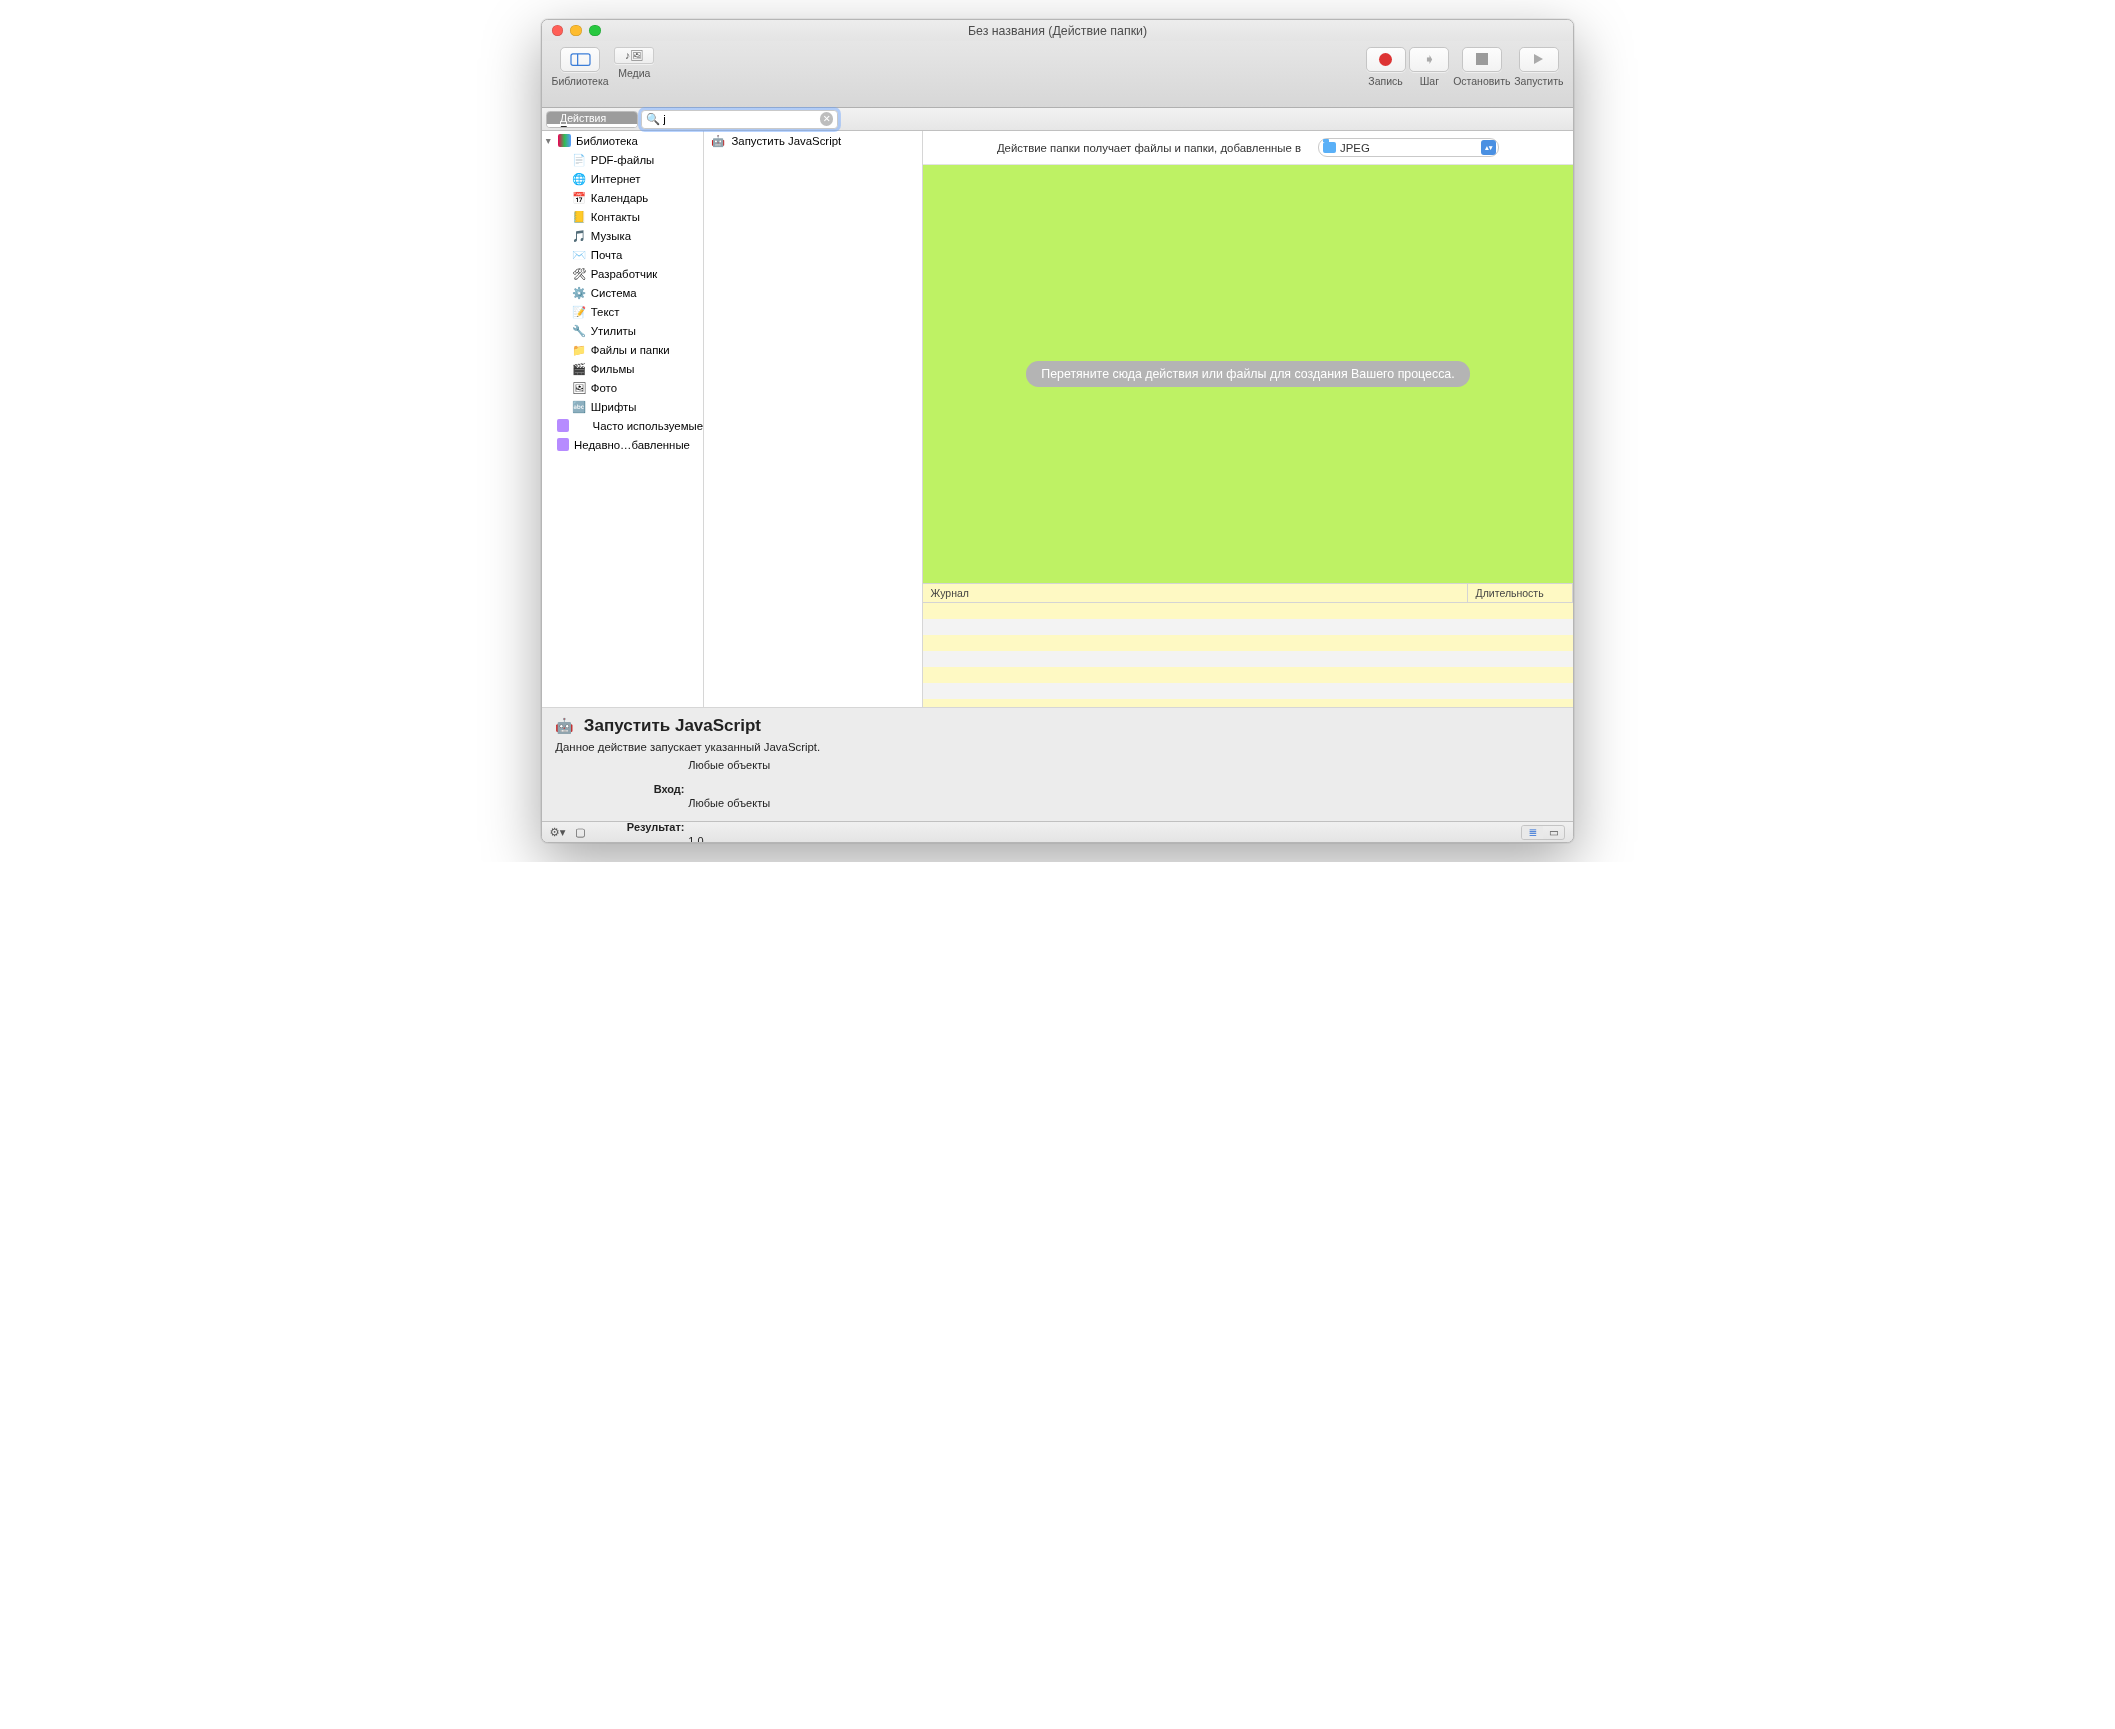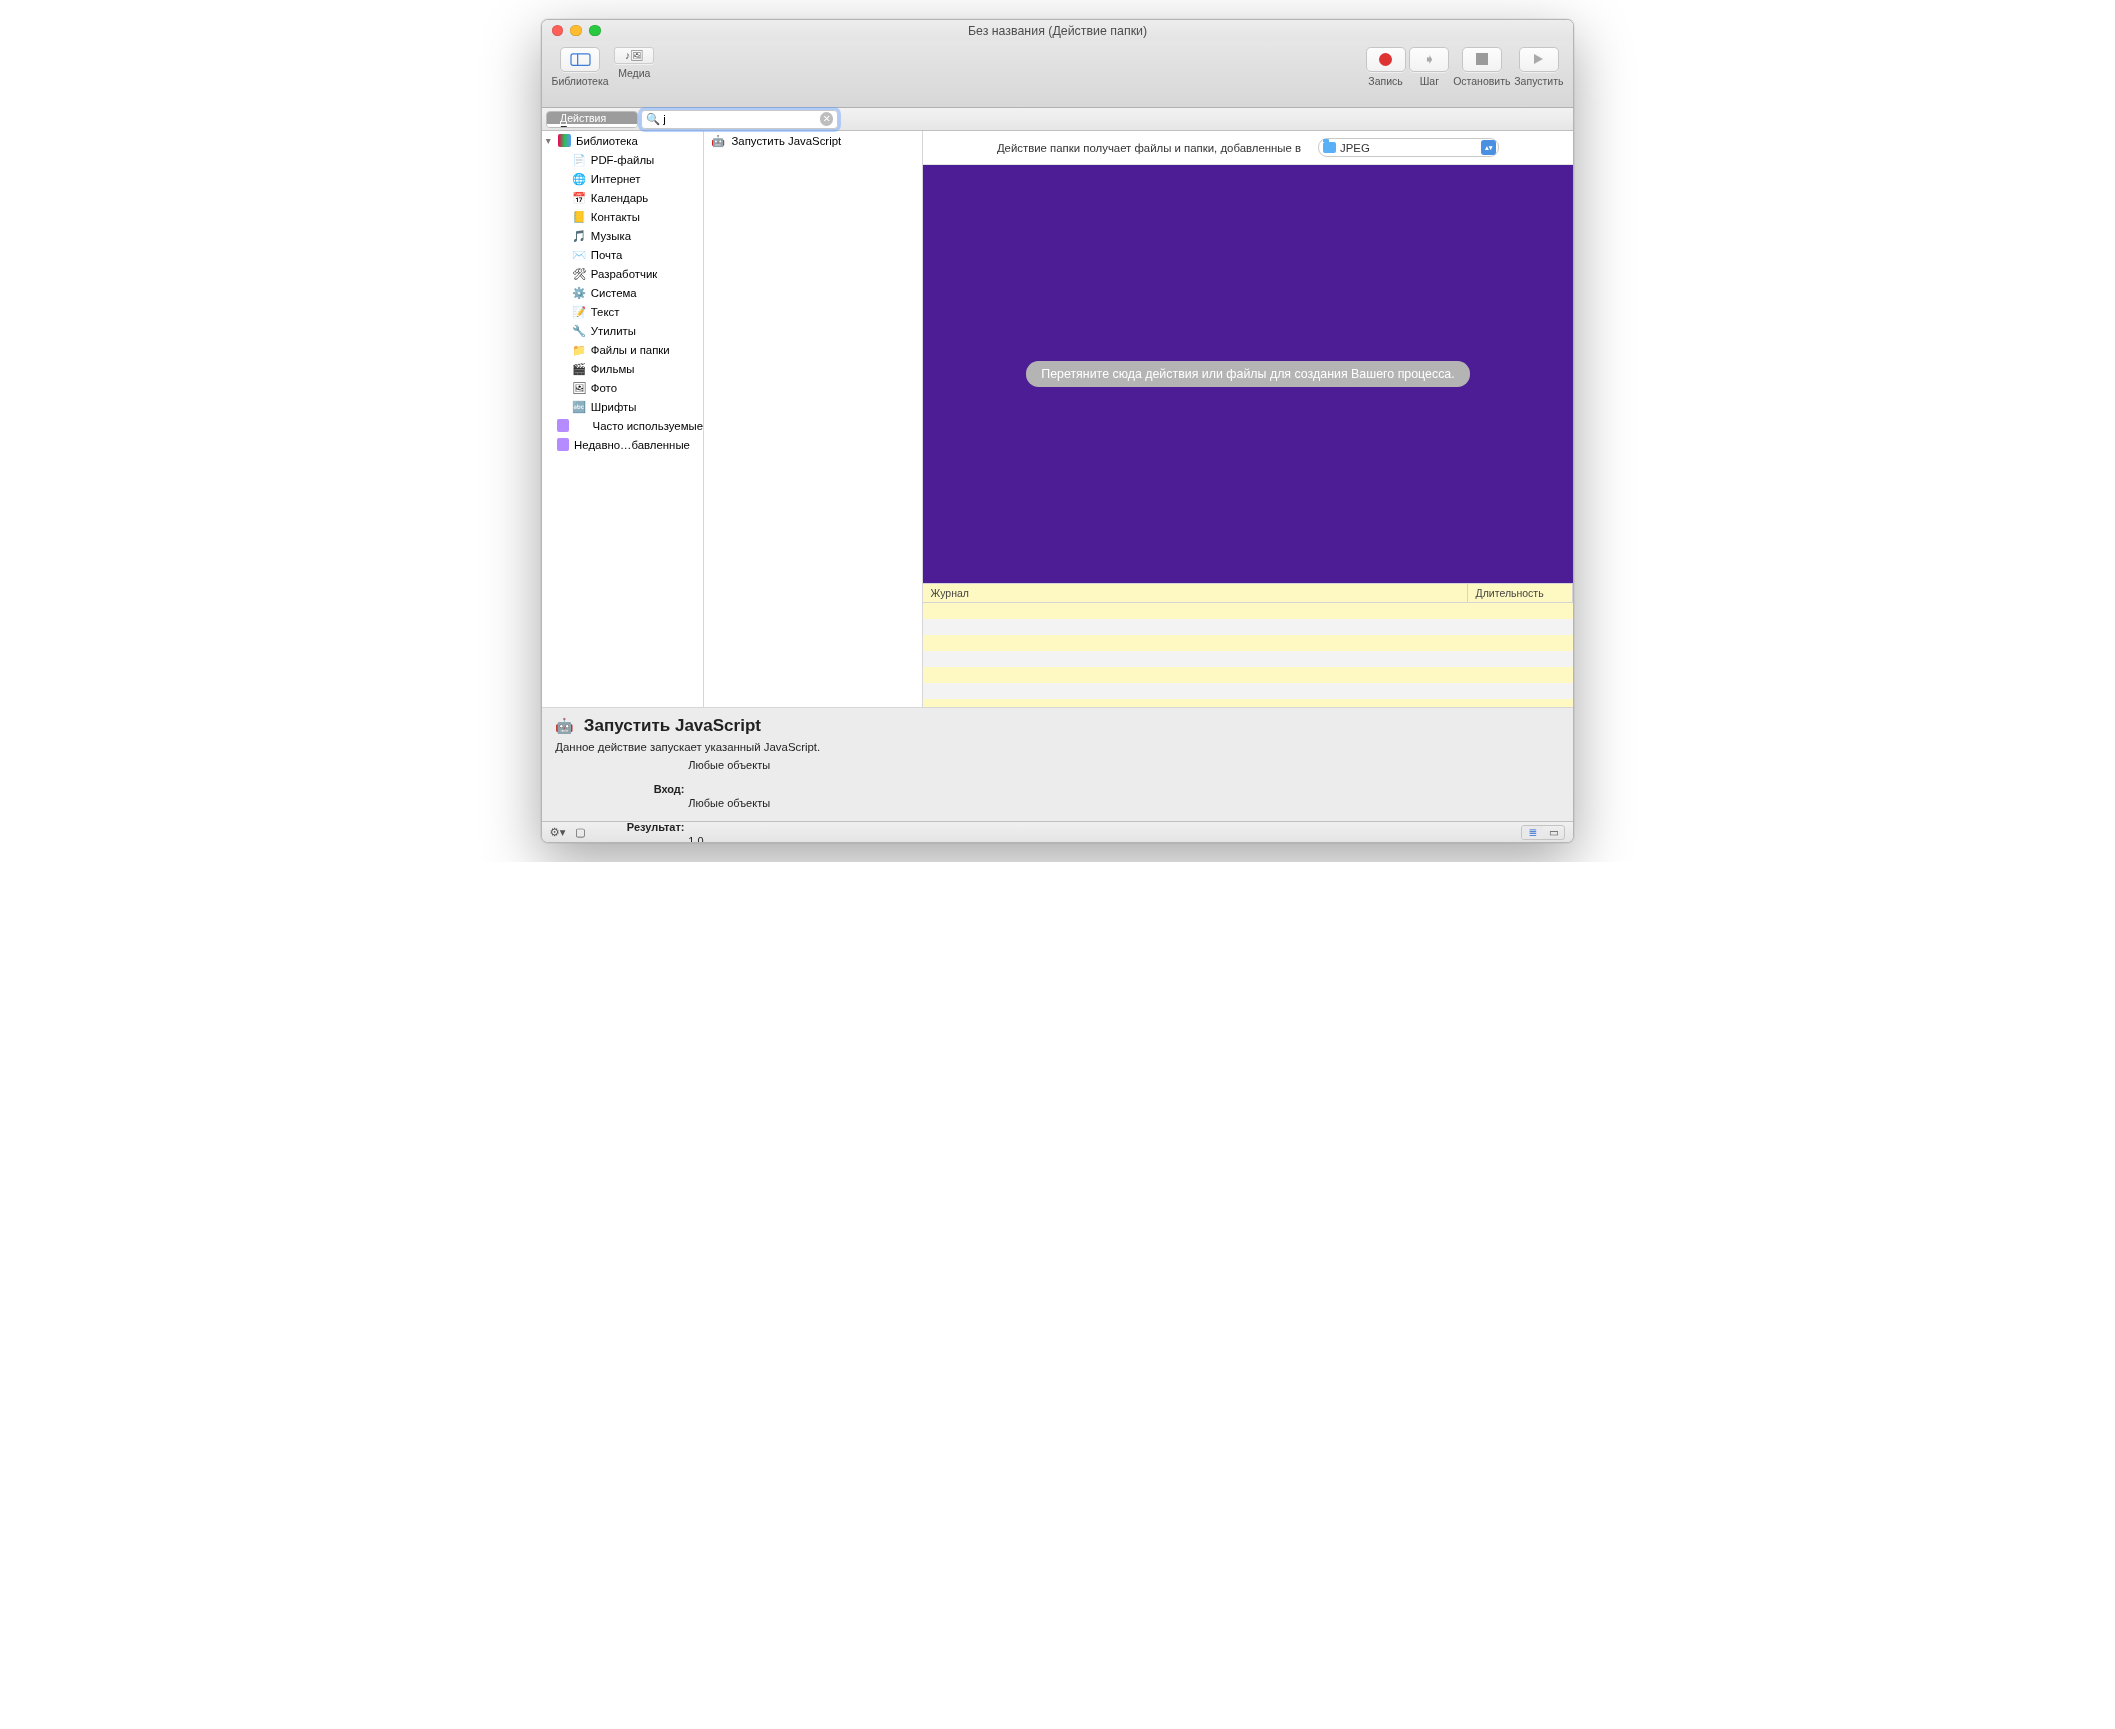--- a/index.html
+++ b/index.html
@@ -71,21 +71,21 @@
   .lib-row { display:flex; align-items:center; height:19px; padding-left:3.8px; gap:3.8px; white-space:nowrap; overflow:hidden; text-overflow:ellipsis;}
   .lib-row.header { padding-left:1.9px; font-weight:400;}
   .lib-row.child { padding-left:30px; }
   .lib-row .disc{font-size:8.6px;color:#7a7a7a;width:9.5px;}
   .lib-row .ic{width:15px;height:15px;display:flex;align-items:center;justify-content:center;font-size:11.4px;}
   .act-row{display:flex;align-items:center;height:19px;padding-left:7.6px;gap:5.7px;}
   .workflow { flex:1; display:flex; flex-direction:column; }
   .wf-header{height:34px; background:#fff; border-bottom:1px solid #e3e3e3; display:flex; align-items:center; justify-content:center; gap:17px; font-size:11.4px; color:#333;}
   .folder-select{display:flex;align-items:center;height:19px;border:1px solid #c9c9c9;border-radius:9px;background:#fff;min-width:181px;padding:0 1.9px 0 3.8px;font-size:11.4px;gap:3.8px;}
   .folder-select .arrow{width:15px;height:15px;background:#4a90e2;border-radius:2.9px;color:#fff;font-size:7.6px;display:flex;flex-direction:column;align-items:center;justify-content:center;line-height:5.7px;margin-left:auto;}
-  .wf-canvas{flex:1;background:#4c1d95;display:flex;align-items:center;justify-content:center;}
+  .wf-canvas{flex:1;background:#bef264;display:flex;align-items:center;justify-content:center;}
   .wf-placeholder{background:#b4b4b4;color:#fff;padding:5.7px 15px;border-radius:12.4px;font-size:12.4px;}
   .logpane{height:124px;background:#fef9c3;border-top:1px solid #d4d4d4;display:flex;flex-direction:column;}
   .logheader{display:flex;height:19px;border-bottom:1px solid #d4d4d4;font-size:10.5px;color:#444;}
   .logheader div{padding:2.9px 7.6px;border-right:1px solid #d4d4d4;}
   .lh-1{flex:1;} .lh-2{width:105px;border-right:none;}
   .logrows{flex:1;}
   .logrows .r{height:16px;}
   .logrows .r:nth-child(even){background:#f3f3f3;}
   .desc {
     height:114px; border-top:1px solid #d6d6d6; padding:7.6px 13.3px;

